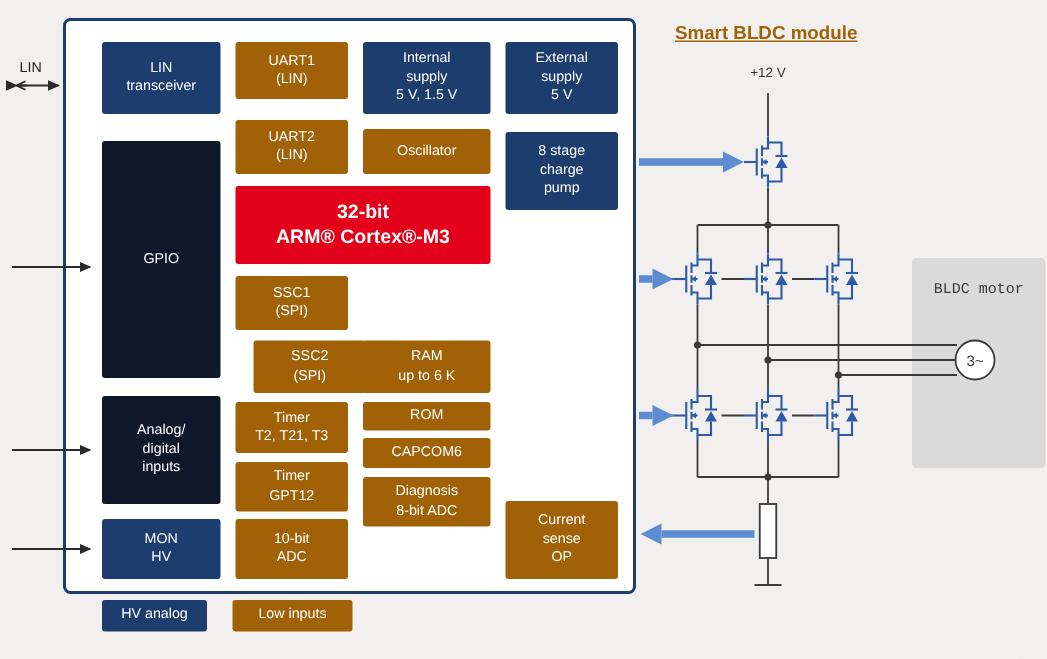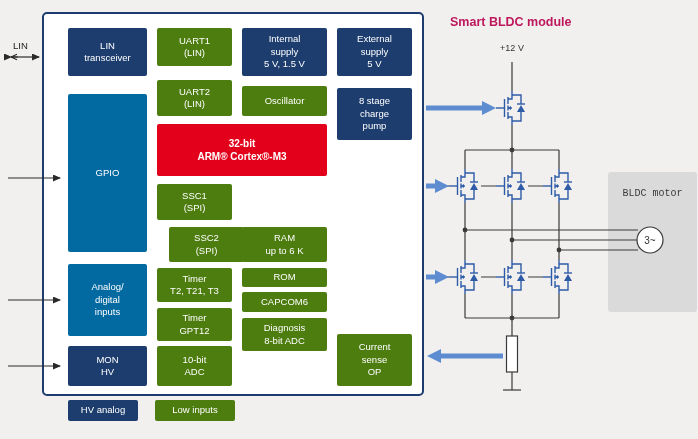--- a/index.html
+++ b/index.html
@@ -11,27 +11,27 @@
   .main-box{
     position:absolute;left:42px;top:12px;width:378px;height:380px;
     background:#ffffff;border:2px solid #1c3d6e;border-radius:5px;z-index:1;
   }
   .block{
     position:absolute;z-index:3;color:#ffffff;
     display:flex;align-items:center;justify-content:center;text-align:center;
     white-space:pre-line;border-radius:2px;font-size:9.5px;line-height:1.3;
   }
   .navy{background:#1c3d6e;}
-  .slate{background:#4d7c0f;}
-  .slate2{background:#0369a1;}
-  .red{background:#e2001a;font-weight:bold;font-size:10px;}
+  .slate{background:#a16207;}
+  .slate2{background:#0f172a;}
+  .red{background:#e2001a;font-weight:bold;font-size:13px;}
   .legend-chip{height:21px;font-size:9.5px;}
   .page-title{
     position:absolute;left:450px;top:15px;z-index:3;
-    font-size:12.5px;font-weight:bold;color:#be185d;
+    font-size:12.5px;font-weight:bold;color:#a16207;text-decoration:underline;
   }
   .v12-label{
     position:absolute;left:492px;top:43px;width:40px;z-index:3;
     font-size:9px;color:#333;text-align:center;
   }
   .lin-label{
     position:absolute;left:13px;top:40px;z-index:3;
     font-size:9.5px;color:#222;
   }
   .motor-box{

